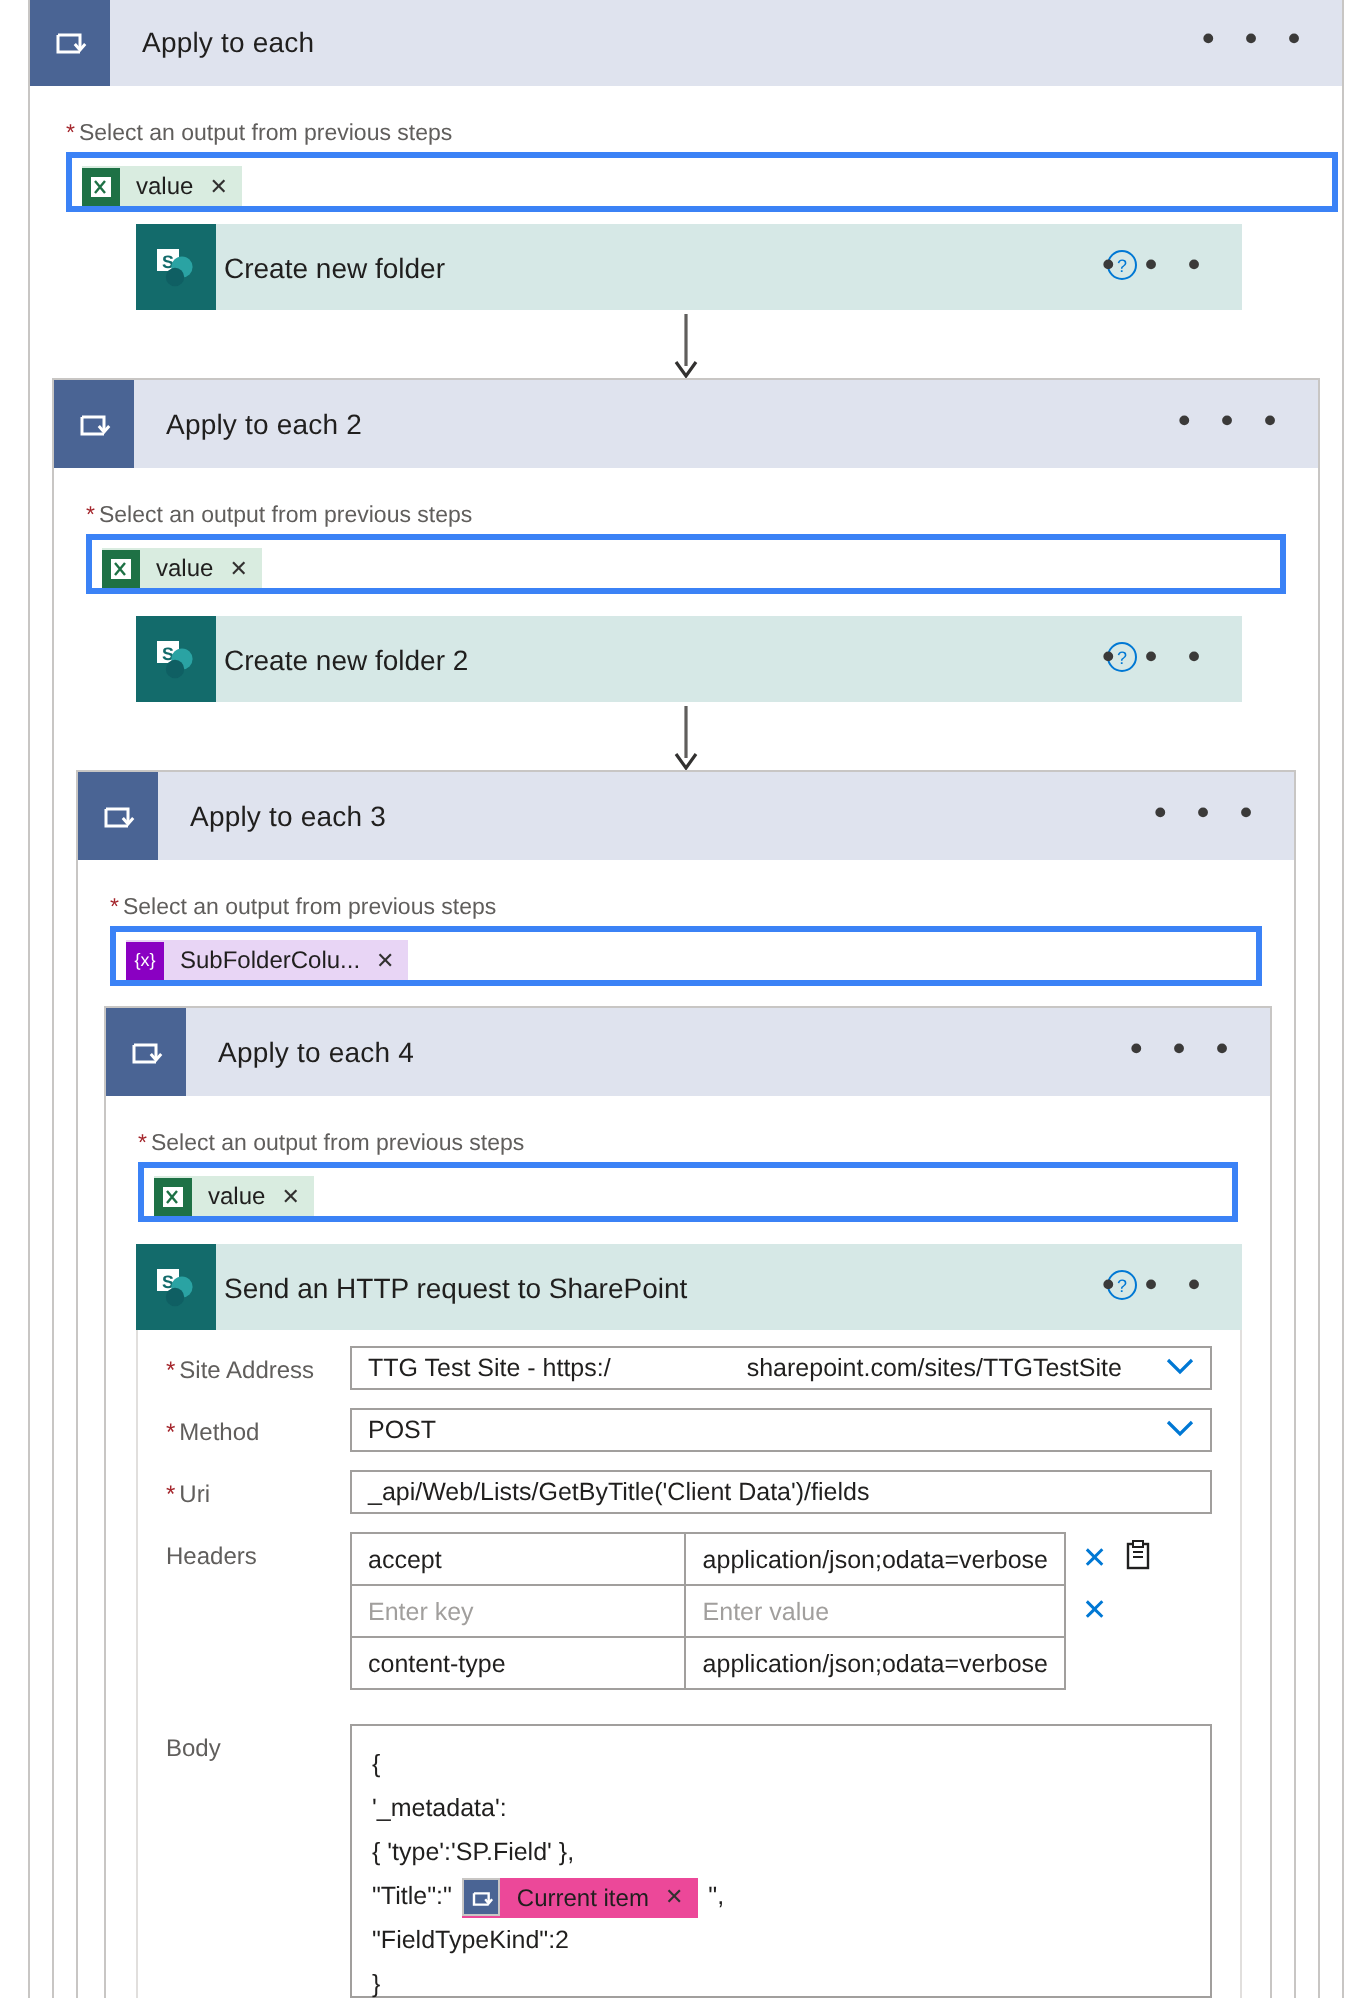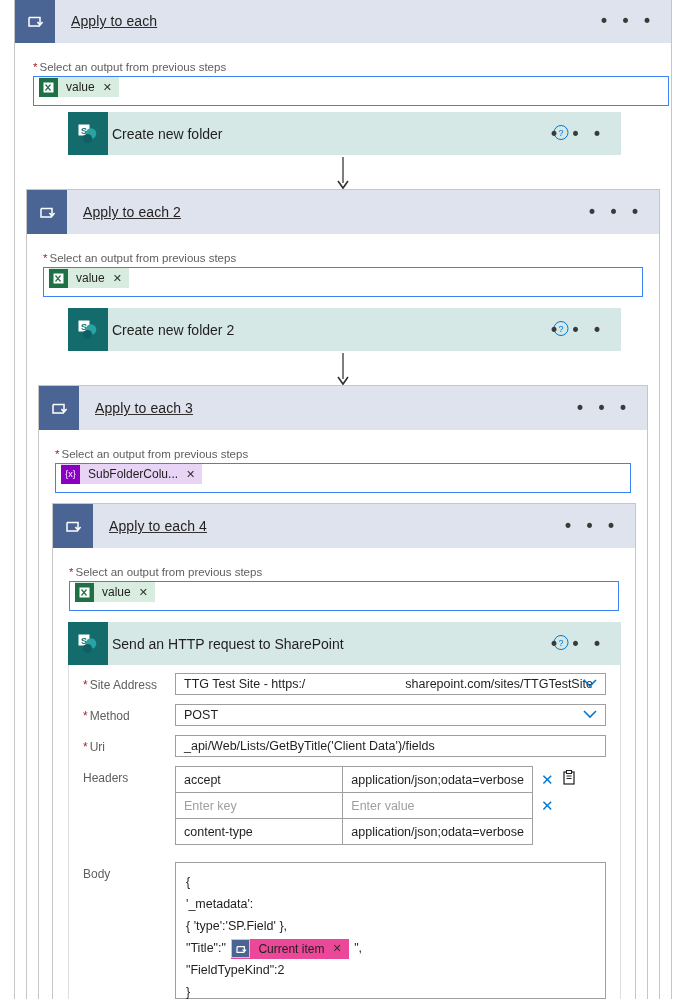--- a/index.html
+++ b/index.html
@@ -18,21 +18,20 @@
     background:#ffffff;
     border:1px solid #c8c6c4;
     box-sizing:border-box;
   }
   .loop-hdr{
     height:44px;
     background:#dfe3ee;
     display:flex;
     align-items:center;
     position:relative;
-    text-decoration:underline;
   }
   .loop-icon{
     width:40px;height:44px;
     background:#4a6494;
     display:flex;align-items:center;justify-content:center;
     flex:0 0 40px;
   }
   .loop-title{
     margin-left:16px;
     font-size:14px;
@@ -45,24 +44,24 @@
     font-family:"DejaVu Sans",sans-serif;
   }
   .loop-body{padding:10px 0 14px 0;}
 
   .req-label{
     font-size:11.5px;color:#605e5c;margin:0 0 3px 0;
   }
   .req-star{color:#a4262c;margin-right:2px;}
 
   .tokenbox{
-    border:1px solid #3b82f6;
+    border:3px solid #3b82f6;
     background:#fff;
     height:26px;
-    display:flex;align-items:flex-start;
+    display:flex;align-items:flex-end;
     box-sizing:border-box;
     padding-left:5px;
   }
   .token{
     display:inline-flex;align-items:center;height:20px;
     padding-right:7px;
   }
   .token.green{background:#d9ece0;}
   .token.purple{background:#e8d5f5;}
   .token-ic{
@@ -132,21 +131,21 @@
     padding:0 8px;
     font-size:12.5px;color:#201f1e;
     position:relative;
   }
   .chev{
     position:absolute;right:8px;top:50%;transform:translateY(-50%);
     color:#0078d4;
   }
   .site-split{display:flex;width:100%;padding-right:24px;}
   .site-a{flex:0 0 auto;}
-  .site-b{margin-left:100px;}
+  .site-b{margin-left:68px;}
 
   
   .hdr-tbl{border-collapse:collapse;width:100%;}
   .hdr-tbl td{
     border:1px solid #a19f9d;
     height:26px;
     padding:0 8px;
     font-size:12.5px;
     color:#201f1e;
     box-sizing:border-box;

